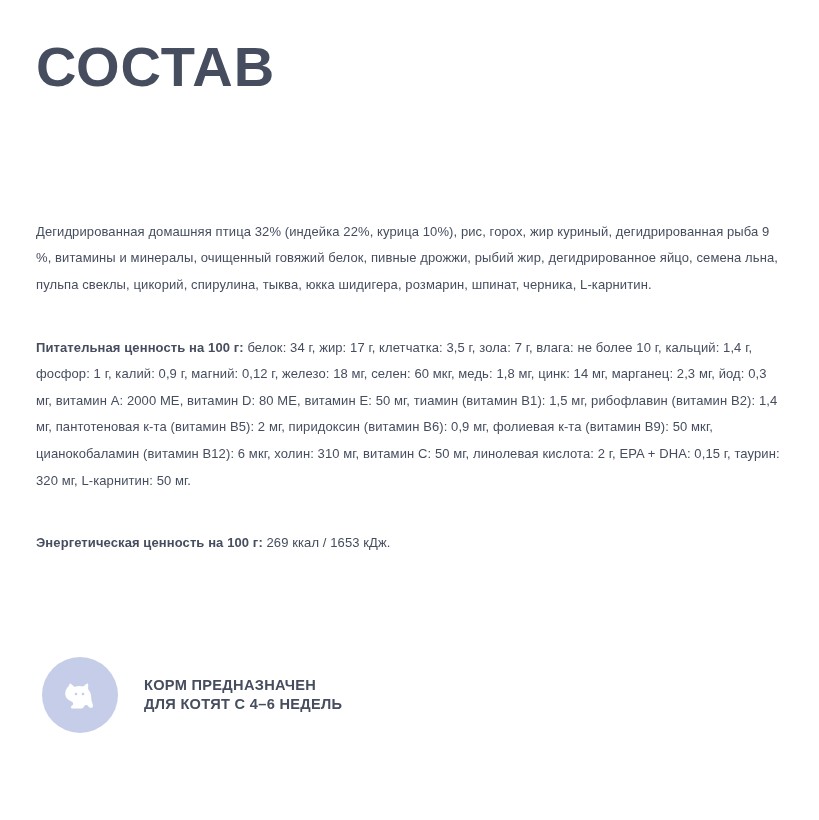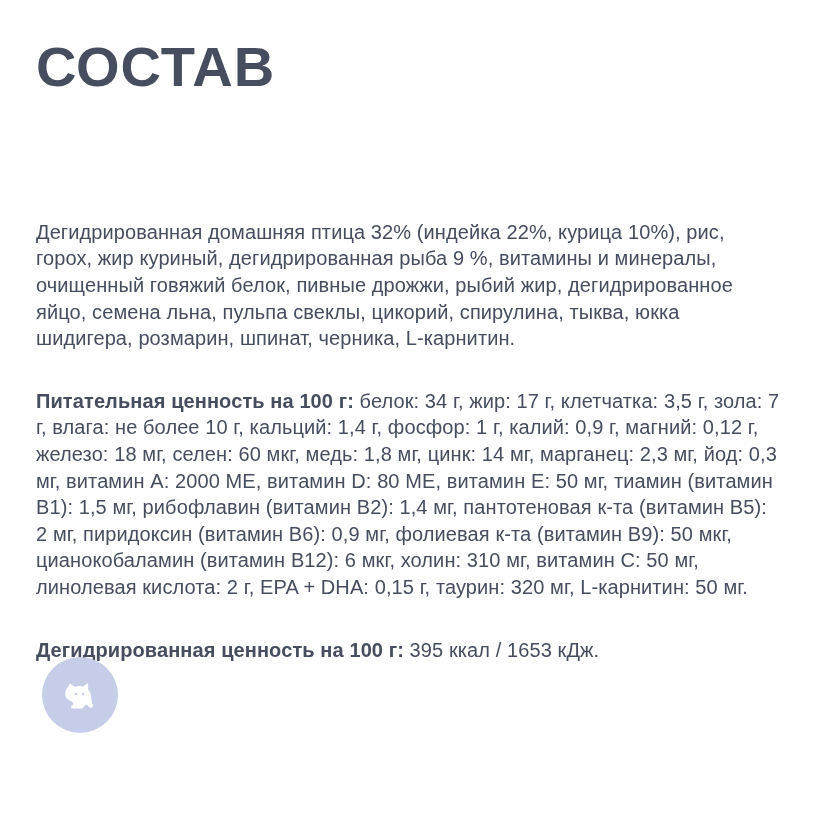--- a/index.html
+++ b/index.html
@@ -28,21 +28,21 @@
     color: #454d5e;
     line-height: 1.05;
     margin: 0 0 0 0;
     padding-top: 4px;
   }
   .body-block {
     margin-top: 122px;
     max-width: 752px;
   }
   .para {
-    font-size: 20px;
+    font-size: 13px;
     line-height: 26.6px;
     color: #454d5e;
     margin: 0;
     letter-spacing: 0.1px;
   }
   .para + .para {
     margin-top: 36px;
   }
   .para b {
     font-weight: bold;
@@ -89,31 +89,33 @@
 <div class="page">
 
   <h1 class="title">СОСТАВ</h1>
 
   <div class="body-block">
 
     <p class="para">Дегидрированная домашняя птица 32% (индейка 22%, курица 10%), рис, горох, жир куриный, дегидрированная рыба 9 %, витамины и минералы, очищенный говяжий белок, пивные дрожжи, рыбий жир, дегидрированное яйцо, семена льна, пульпа свеклы, цикорий, спирулина, тыква, юкка шидигера, розмарин, шпинат, черника, L-карнитин.</p>
 
     <p class="para"><b>Питательная ценность на 100 г:</b><span> белок: 34 г, жир: 17 г, клетчатка: 3,5 г, зола: 7 г, влага: не более 10 г, кальций: 1,4 г, фосфор: 1 г, калий: 0,9 г, магний: 0,12 г, железо: 18 мг, селен: 60 мкг, медь: 1,8 мг, цинк: 14 мг, марганец: 2,3 мг, йод: 0,3 мг, витамин A: 2000 МЕ, витамин D: 80 МЕ, витамин E: 50 мг, тиамин (витамин B1): 1,5 мг, рибофлавин (витамин B2): 1,4 мг, пантотеновая к-та (витамин B5): 2 мг, пиридоксин (витамин B6): 0,9 мг, фолиевая к-та (витамин B9): 50 мкг, цианокобаламин (витамин B12): 6 мкг, холин: 310 мг, витамин C: 50 мг, линолевая кислота: 2 г, EPA + DHA: 0,15 г, таурин: 320 мг, L-карнитин: 50 мг.</span></p>
 
-    <p class="para energy"><b>Дегидрированная ценность на 100 г:</b><span> 395 ккал / 1653 кДж.</span></p>
+    <p class="para energy"><b>Энергетическая ценность на 100 г:</b><span> 269 ккал / 1653 кДж.</span></p>
 
   </div>
 
   <div class="badge-row">
     <div class="badge-circle">
       <span>
         <svg width="40" height="40" viewBox="0 0 40 40" aria-hidden="true">
           <path fill="#ffffff" d="M9.5 9.2c0-0.6 0.7-0.9 1.2-0.5l4.1 3.2c1.4-0.5 2.9-0.8 4.5-0.8 1.3 0 2.6 0.2 3.8 0.5l3.9-3c0.5-0.4 1.2 0 1.2 0.6l-0.1 5.1c1.9 2.1 3.1 4.8 3.1 7.9 0 2.2 0.4 4.1 1.2 6.1 0.4 1 0.6 1.9 0.6 2.7 0 1.1-0.8 1.9-2 1.9-1 0-1.8-0.5-2.6-1.4-0.8-0.9-1.3-1.4-2.3-1.4-1.2 0-1.9 0.9-2.4 2-0.4 0.9-1 1.4-2.1 1.4h-9.1c-0.9 0-1.5-0.5-1.5-1.3 0-0.6 0.3-1.1 1-1.6 0.8-0.6 1.2-1.1 1.2-1.9 0-1.2-1.1-2-3.1-2.9-3.1-1.4-4.9-3.9-4.9-7 0-3.2 1.4-5.9 3.5-7.9z"></path>
           <circle cx="16" cy="19" r="1.3" fill="#c6cde8"></circle>
           <circle cx="23" cy="19" r="1.3" fill="#c6cde8"></circle>
         </svg>
       </span>
     </div>
     <div class="badge-text">
+      <div>КОРМ ПРЕДНАЗНАЧЕН</div>
+      <div>ДЛЯ КОТЯТ С 4–6 НЕДЕЛЬ</div>
     </div>
   </div>
 
 </div>
 
 </body></html>

